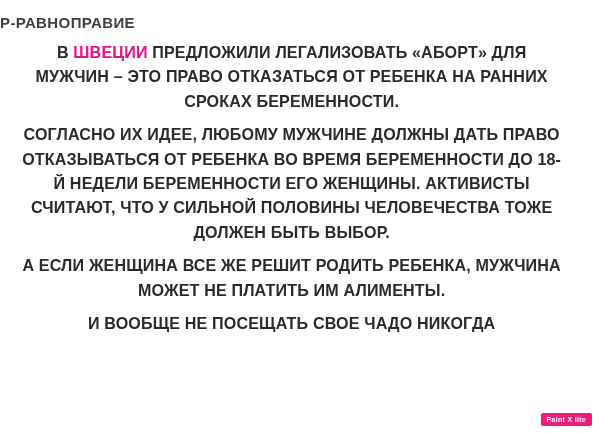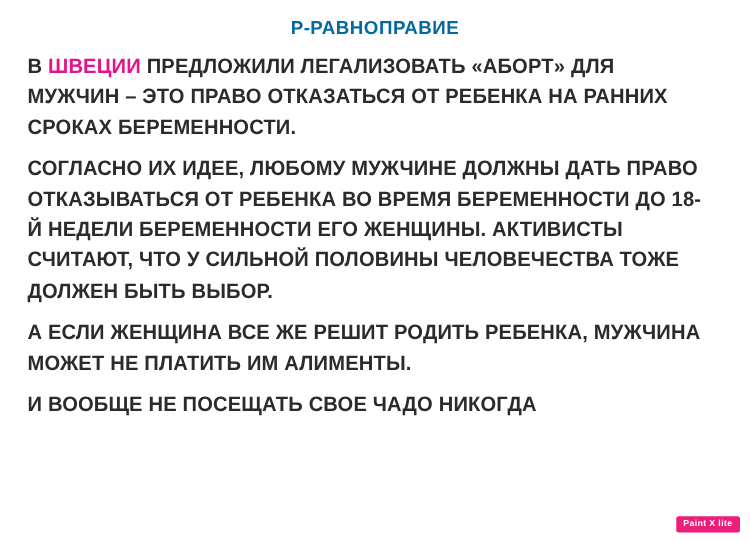--- a/index.html
+++ b/index.html
@@ -14,31 +14,31 @@
     overflow: hidden;
   }
   .page {
     position: relative;
     width: 600px;
     height: 433px;
     background: #ffffff;
     box-sizing: border-box;
   }
   .title {
-    text-align: center;
     font-size: 15px;
     font-weight: bold;
     letter-spacing: 0.4px;
-    color: #0369a1;
+    color: #404040;
     padding-top: 14px;
     text-transform: uppercase;
     font-family: "Liberation Sans", sans-serif;
   }
   .body-text {
     margin: 10px 22px 0 22px;
+    text-align: center;
   }
   .para {
     font-size: 16.6px;
     font-weight: bold;
     line-height: 1.47;
     color: #2b2b2b;
     text-transform: uppercase;
     letter-spacing: 0.15px;
     margin: 0 0 9px 0;
     font-family: "Liberation Sans", sans-serif;

